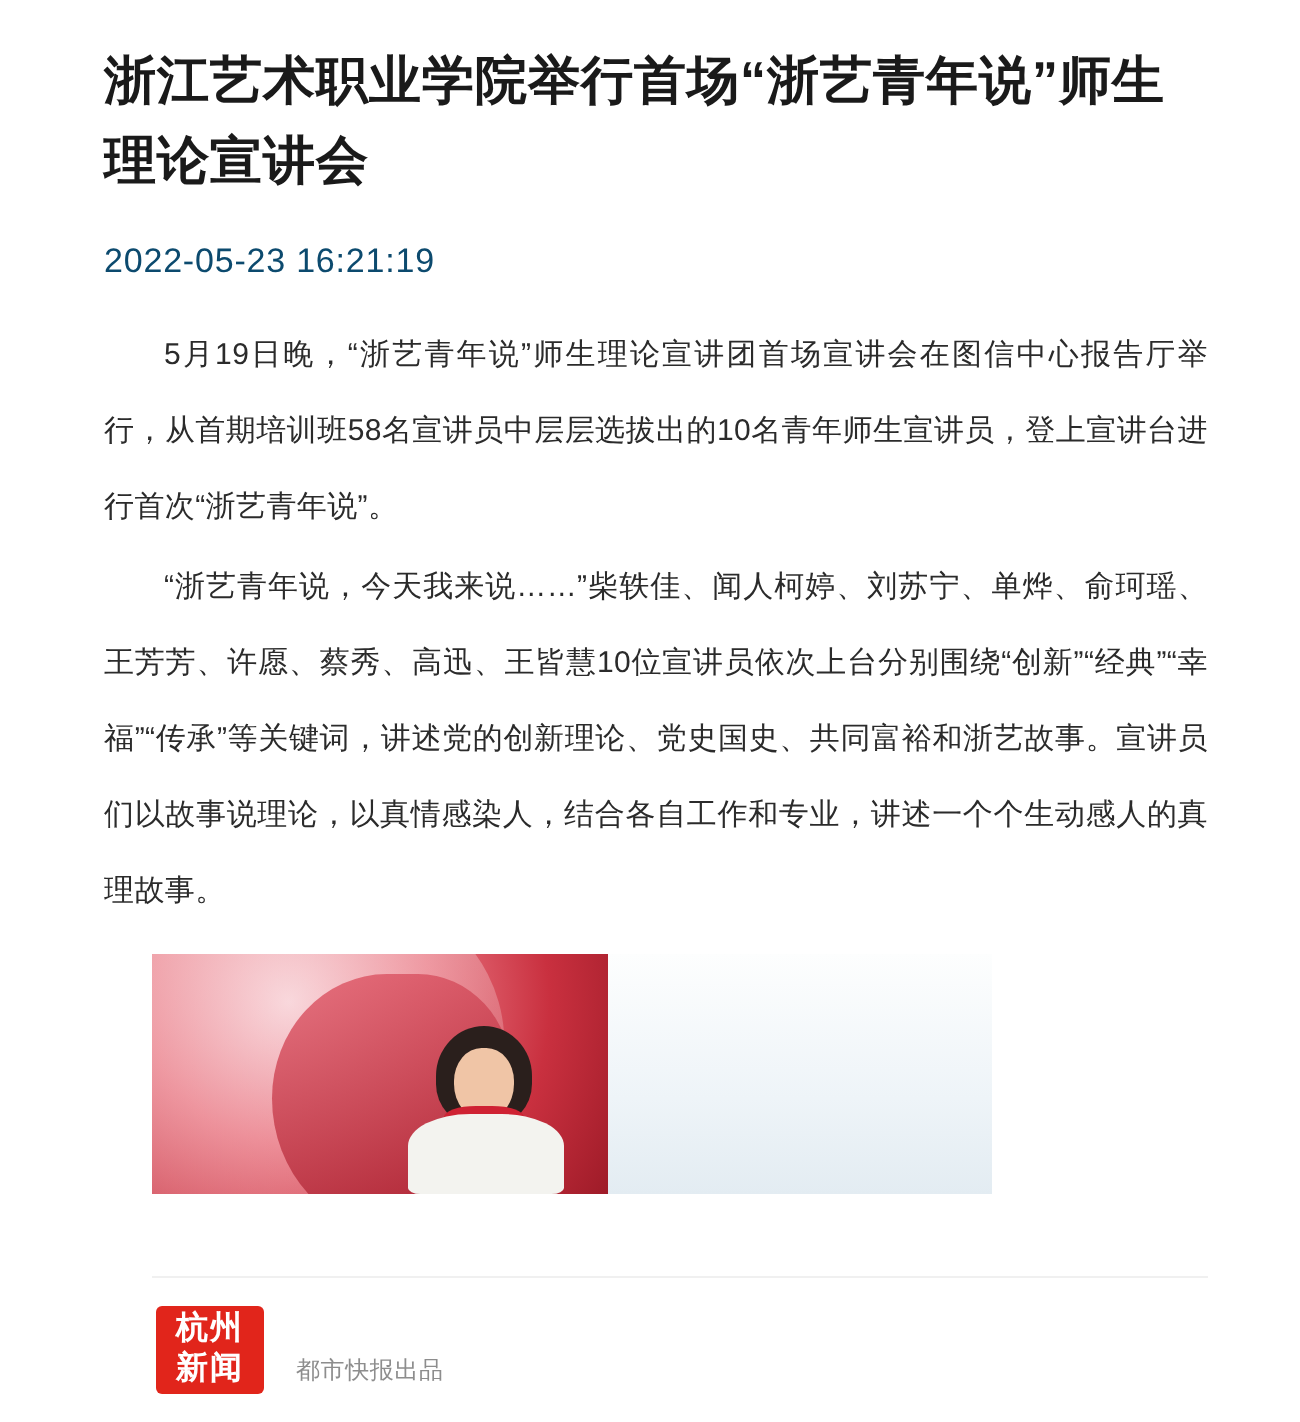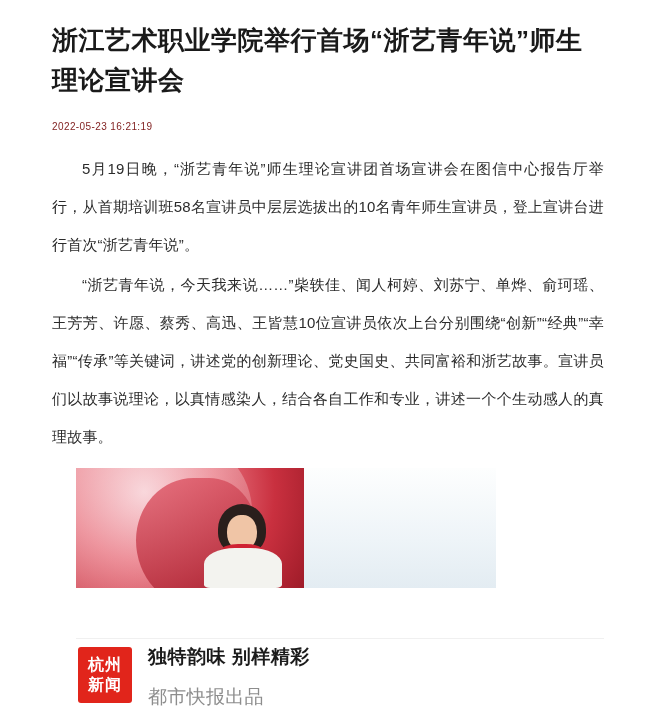--- a/index.html
+++ b/index.html
@@ -31,22 +31,22 @@
     line-height: 40px;
     font-weight: bold;
     color: #1a1a1a;
     letter-spacing: 0.5px;
     padding-top: 20px;
     margin: 0;
     font-family: "Liberation Sans", sans-serif;
   }
   .timestamp {
     margin-top: 21px;
-    font-size: 10px;
-    color: #7f1d1d;
+    font-size: 17px;
+    color: #0c4a6e;
     letter-spacing: 0.4px;
     font-family: "Liberation Sans", sans-serif;
   }
   .article {
     margin-top: 18px;
   }
   .article p {
     margin: 0 0 2px 0;
     font-size: 15px;
     line-height: 38px;
@@ -140,21 +140,21 @@
     bottom: 0;
     width: 528px;
     height: 72px;
     background: #ffffff;
     display: flex;
     align-items: center;
     border-top: 1px solid #f0f0f0;
   }
   .banner-logo {
     width: 54px;
-    height: 56px;
+    height: 44px;
     background: #e1251b;
     color: #fff;
     border-radius: 3px;
     display: flex;
     flex-direction: column;
     align-items: center;
     justify-content: center;
     font-size: 16px;
     font-weight: bold;
     line-height: 20px;
@@ -168,21 +168,21 @@
   }
   .banner-title {
     font-size: 19px;
     font-weight: bold;
     color: #1b1b1b;
     letter-spacing: 0.5px;
     line-height: 24px;
   }
   .banner-sub {
     margin-top: 20px;
-    font-size: 19px;
+    font-size: 12px;
     color: #8d8d8d;
     letter-spacing: 0.3px;
     line-height: 16px;
   }
   .open-btn {
     flex: none;
     width: 92px;
     height: 36px;
     margin-right: 22px;
     background: #ef3a3a;
@@ -223,18 +223,17 @@
     </div>
     <div class="fig-right"></div>
   </div>
 
   <div class="banner">
     <div class="banner-logo">
       <span>杭州</span>
       <span>新闻</span>
     </div>
     <div class="banner-text">
-      <div class="banner-title">独特韵味 别样精彩</div>
       <div class="banner-sub">都市快报出品</div>
     </div>
   </div>
 
 </div>
 
 </body></html>

